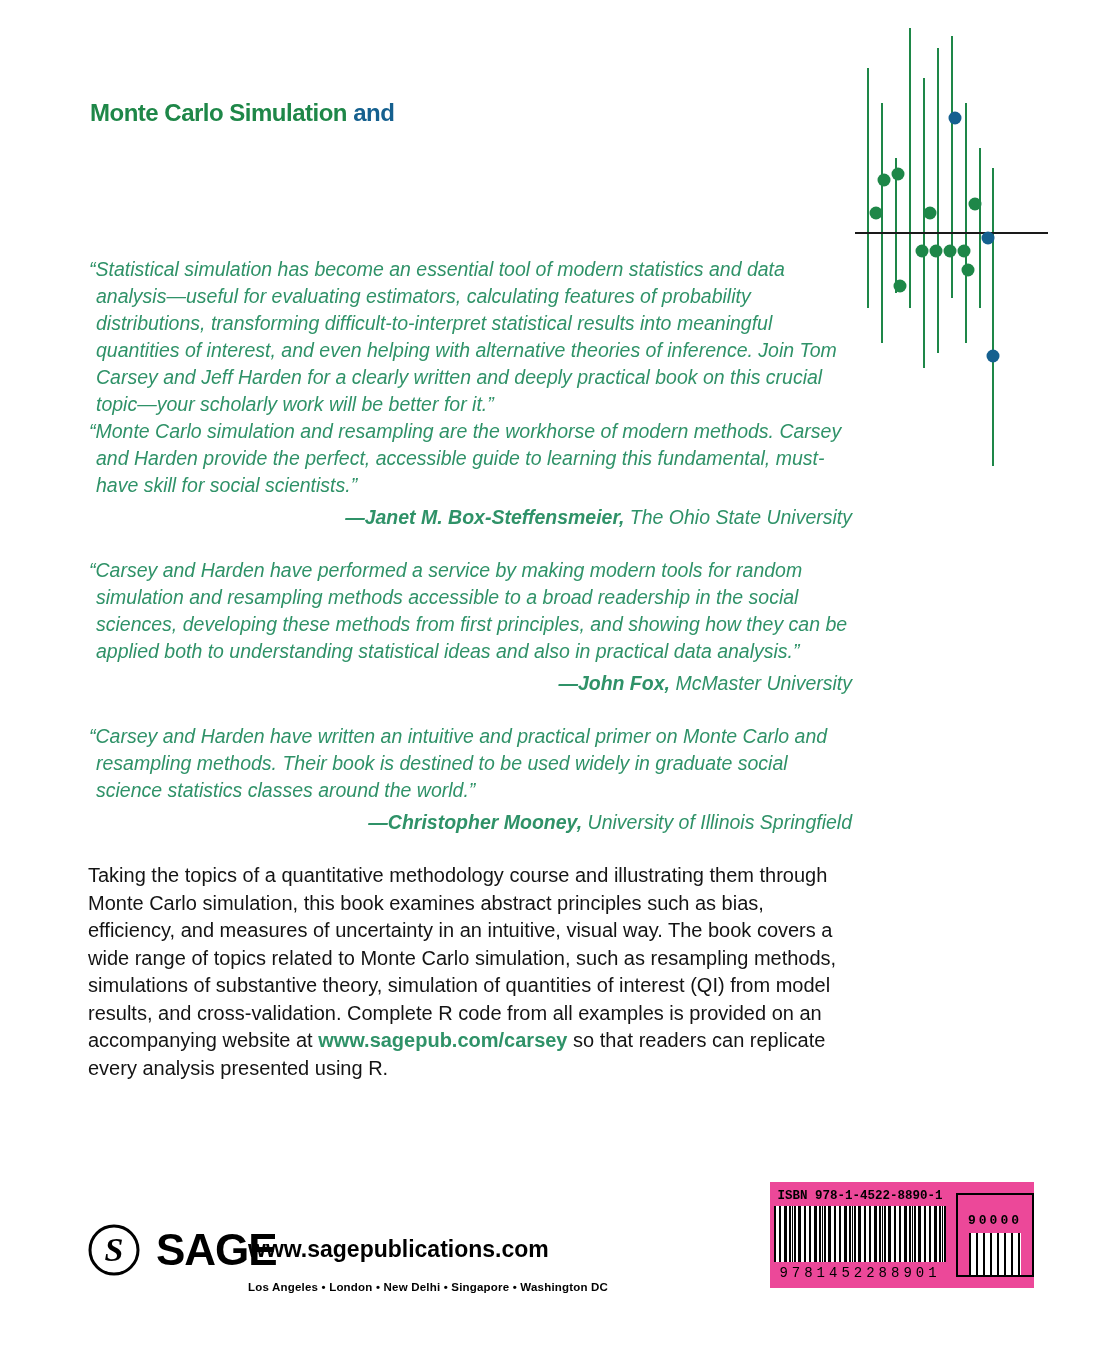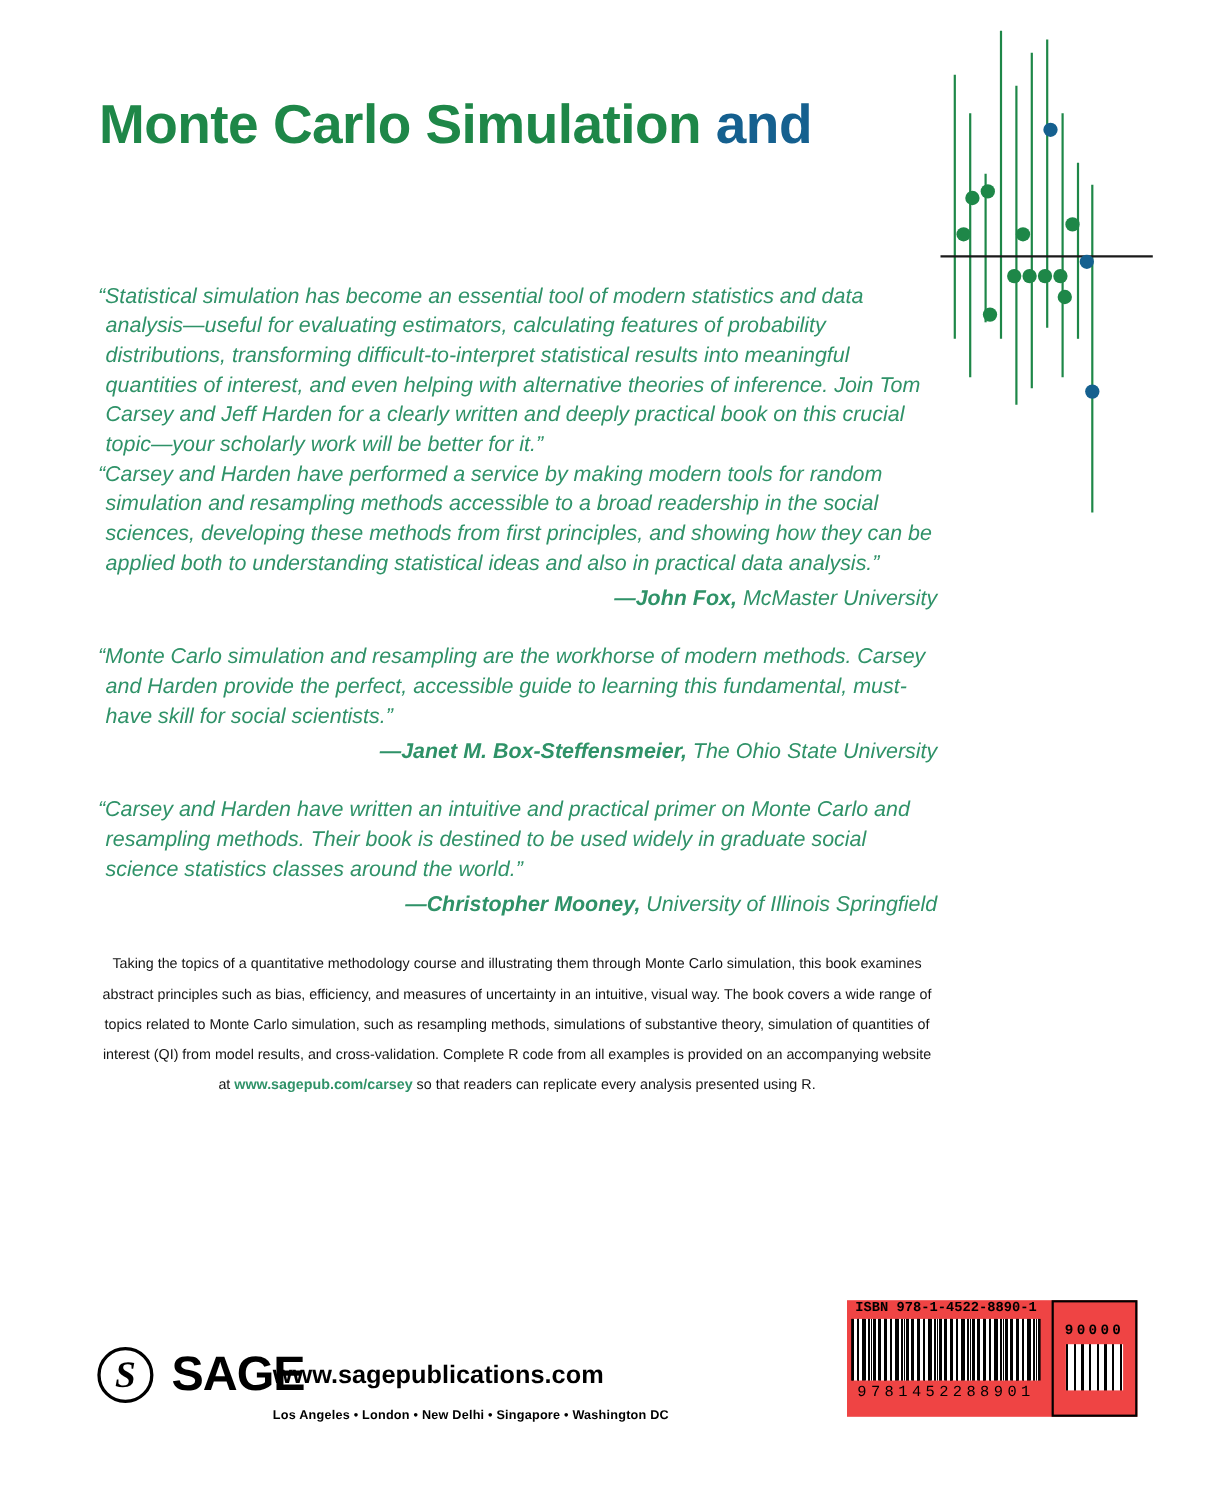--- a/index.html
+++ b/index.html
@@ -1,46 +1,46 @@
 <!DOCTYPE html>
 <html><head>
 <meta charset="utf-8">
 <style>
   html,body{margin:0;padding:0;background:#ffffff;}
   .page{
     position:relative;width:1103px;height:1360px;background:#ffffff;
     font-family:"Liberation Sans",sans-serif;overflow:hidden;
   }
   
-  .title{position:absolute;left:90px;top:82px;font-weight:bold;font-size:50px;line-height:62px;letter-spacing:-0.5px;}
+  .title{position:absolute;left:90px;top:82px;font-weight:bold;font-size:24px;line-height:62px;letter-spacing:-0.5px;}
   .t-green{color:#1e8748;}
   .t-blue{color:#15608f;}
   
   .art{position:absolute;left:850px;top:8px;width:200px;height:470px;}
   
   .content{position:absolute;left:88px;top:256px;width:764px;}
   .quote{
     color:#2f9268;font-style:italic;font-size:19.5px;line-height:27px;
     text-indent:-7px;padding-left:8px;
   }
   .attr{
     text-align:right;color:#2f9268;font-style:italic;font-size:19.5px;
     margin-top:7px;margin-bottom:28px;
   }
   .attr .name{font-weight:bold;}
-  .bodytext{color:#141414;font-size:13px;line-height:27.5px;margin-top:8px;text-align:center;}
+  .bodytext{color:#141414;font-size:20px;line-height:27.5px;margin-top:8px;}
   .link{color:#2f9268;font-weight:bold;}
   
   .sage{position:absolute;left:86px;top:1222px;display:flex;align-items:center;}
   .sage-word{font-size:44px;font-weight:bold;color:#000;letter-spacing:-1px;margin-left:14px;}
   .pubinfo{position:absolute;left:248px;top:1236px;color:#000;}
   .pub-site{font-size:23px;font-weight:bold;}
   .pub-cities{font-size:11.5px;font-weight:bold;margin-top:18px;letter-spacing:0.2px;}
   
-  .barcode{position:absolute;left:770px;top:1182px;width:264px;height:106px;display:flex;background:#ef4444;}
+  .barcode{position:absolute;left:770px;top:1182px;width:264px;height:106px;display:flex;background:#ec4899;align-items:center;}
   .bc-main{width:180px;display:flex;flex-direction:column;align-items:center;}
   .bc-isbn{font-family:"Liberation Mono",monospace;font-size:12.5px;font-weight:bold;white-space:nowrap;}
   .bc-bars{
     width:172px;height:56px;margin-top:3px;
     background-image:
       repeating-linear-gradient(90deg,#000 0 1px,transparent 1px 6px),
       repeating-linear-gradient(90deg,#000 0 2px,#fff 2px 5px);
   }
   .bc-num{font-family:"Liberation Mono",monospace;font-size:14px;letter-spacing:4px;margin-top:3px;white-space:nowrap;}
   .bc-addon{
@@ -95,30 +95,30 @@
     </g>
   </svg>
 
   <div class="content">
 
     <div>
       <div class="quote">“Statistical simulation has become an essential tool of modern statistics and data analysis—useful for evaluating estimators, calculating features of probability distributions, transforming difficult-to-interpret statistical results into meaningful quantities of interest, and even helping with alternative theories of inference. Join Tom Carsey and Jeff Harden for a clearly written and deeply practical book on this crucial topic—your scholarly work will be better for it.”</div>
     </div>
 
     <div>
-      <div class="quote">“Carsey and Harden have performed a service by making modern tools for random simulation and resampling methods accessible to a broad readership in the social sciences, developing these methods from first principles, and showing how they can be applied both to understanding statistical ideas and also in practical data analysis.”</div>
+      <div class="quote">“Monte Carlo simulation and resampling are the workhorse of modern methods. Carsey and Harden provide the perfect, accessible guide to learning this fundamental, must-have skill for social scientists.”</div>
       <div class="attr">
-        <span class="name">—John Fox,</span><span> McMaster University</span>
+        <span class="name">—Janet M. Box-Steffensmeier,</span><span> The Ohio State University</span>
       </div>
     </div>
 
     <div>
-      <div class="quote">“Monte Carlo simulation and resampling are the workhorse of modern methods. Carsey and Harden provide the perfect, accessible guide to learning this fundamental, must-have skill for social scientists.”</div>
+      <div class="quote">“Carsey and Harden have performed a service by making modern tools for random simulation and resampling methods accessible to a broad readership in the social sciences, developing these methods from first principles, and showing how they can be applied both to understanding statistical ideas and also in practical data analysis.”</div>
       <div class="attr">
-        <span class="name">—Janet M. Box-Steffensmeier,</span><span> The Ohio State University</span>
+        <span class="name">—John Fox,</span><span> McMaster University</span>
       </div>
     </div>
 
     <div>
       <div class="quote">“Carsey and Harden have written an intuitive and practical primer on Monte Carlo and resampling methods. Their book is destined to be used widely in graduate social science statistics classes around the world.”</div>
       <div class="attr">
         <span class="name">—Christopher Mooney,</span><span> University of Illinois Springfield</span>
       </div>
     </div>
 

